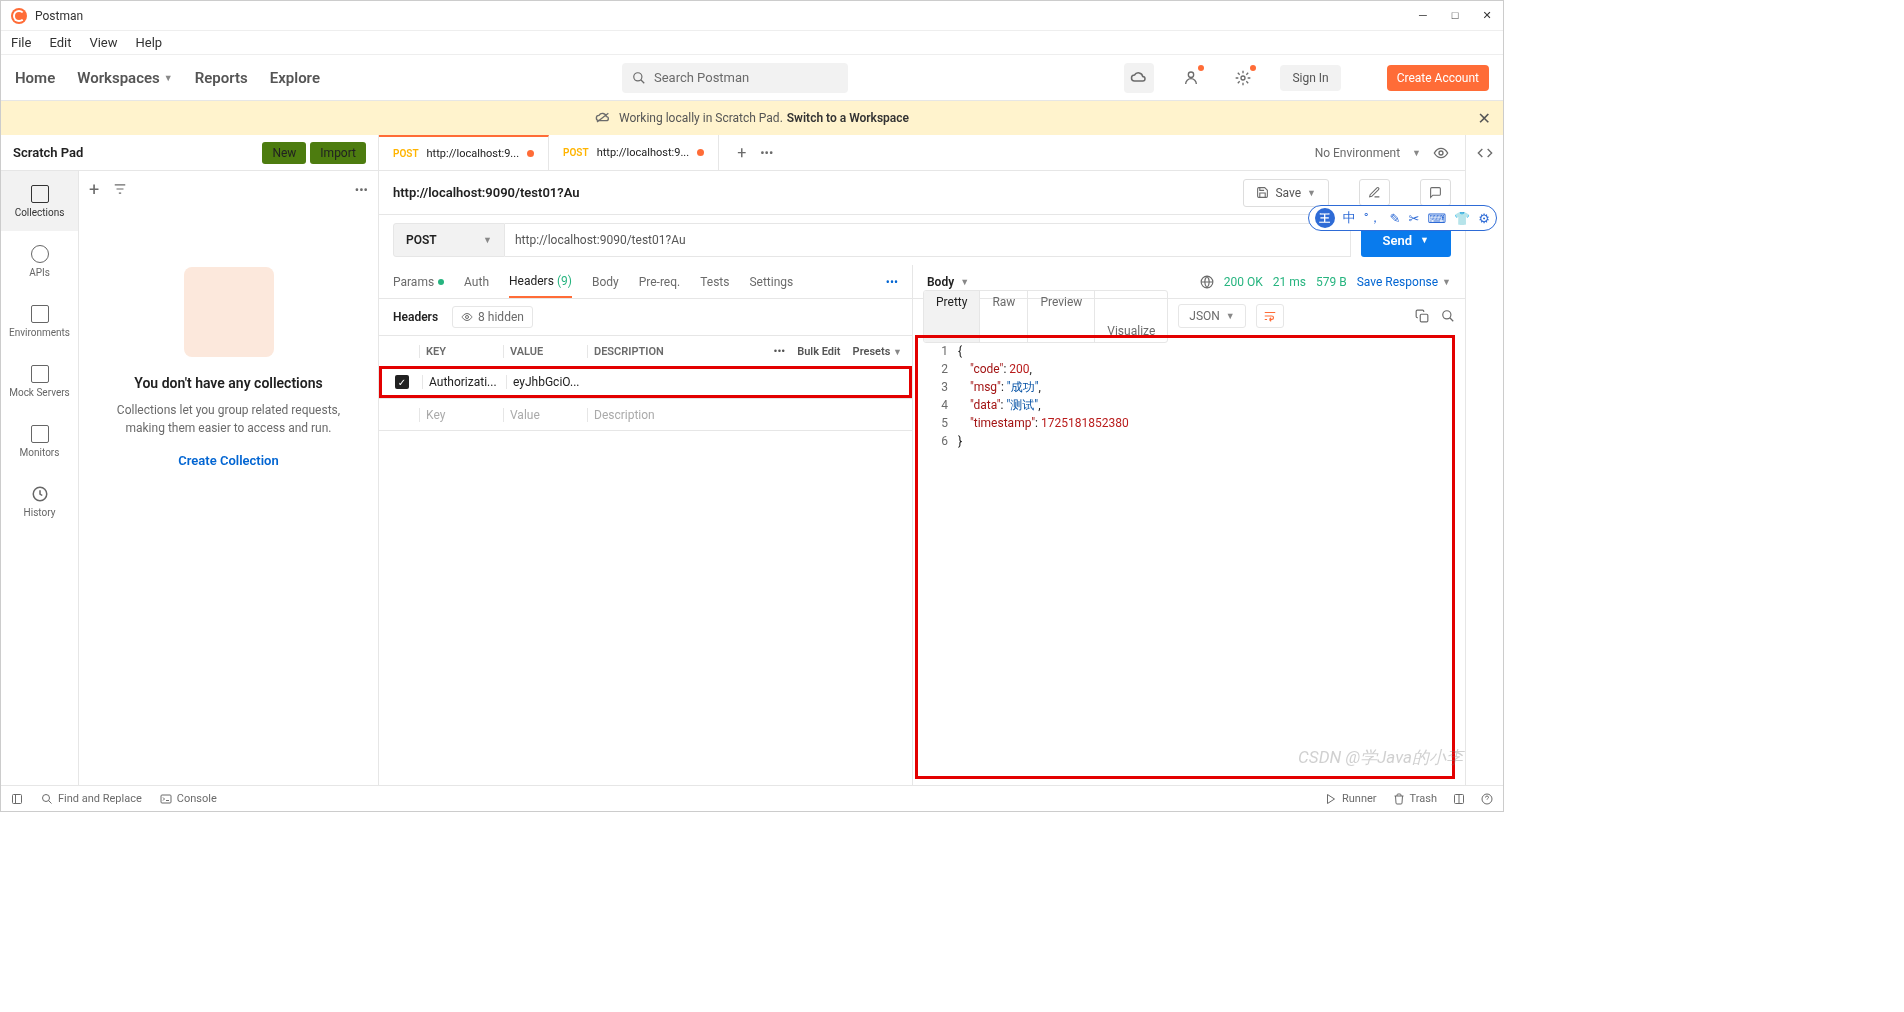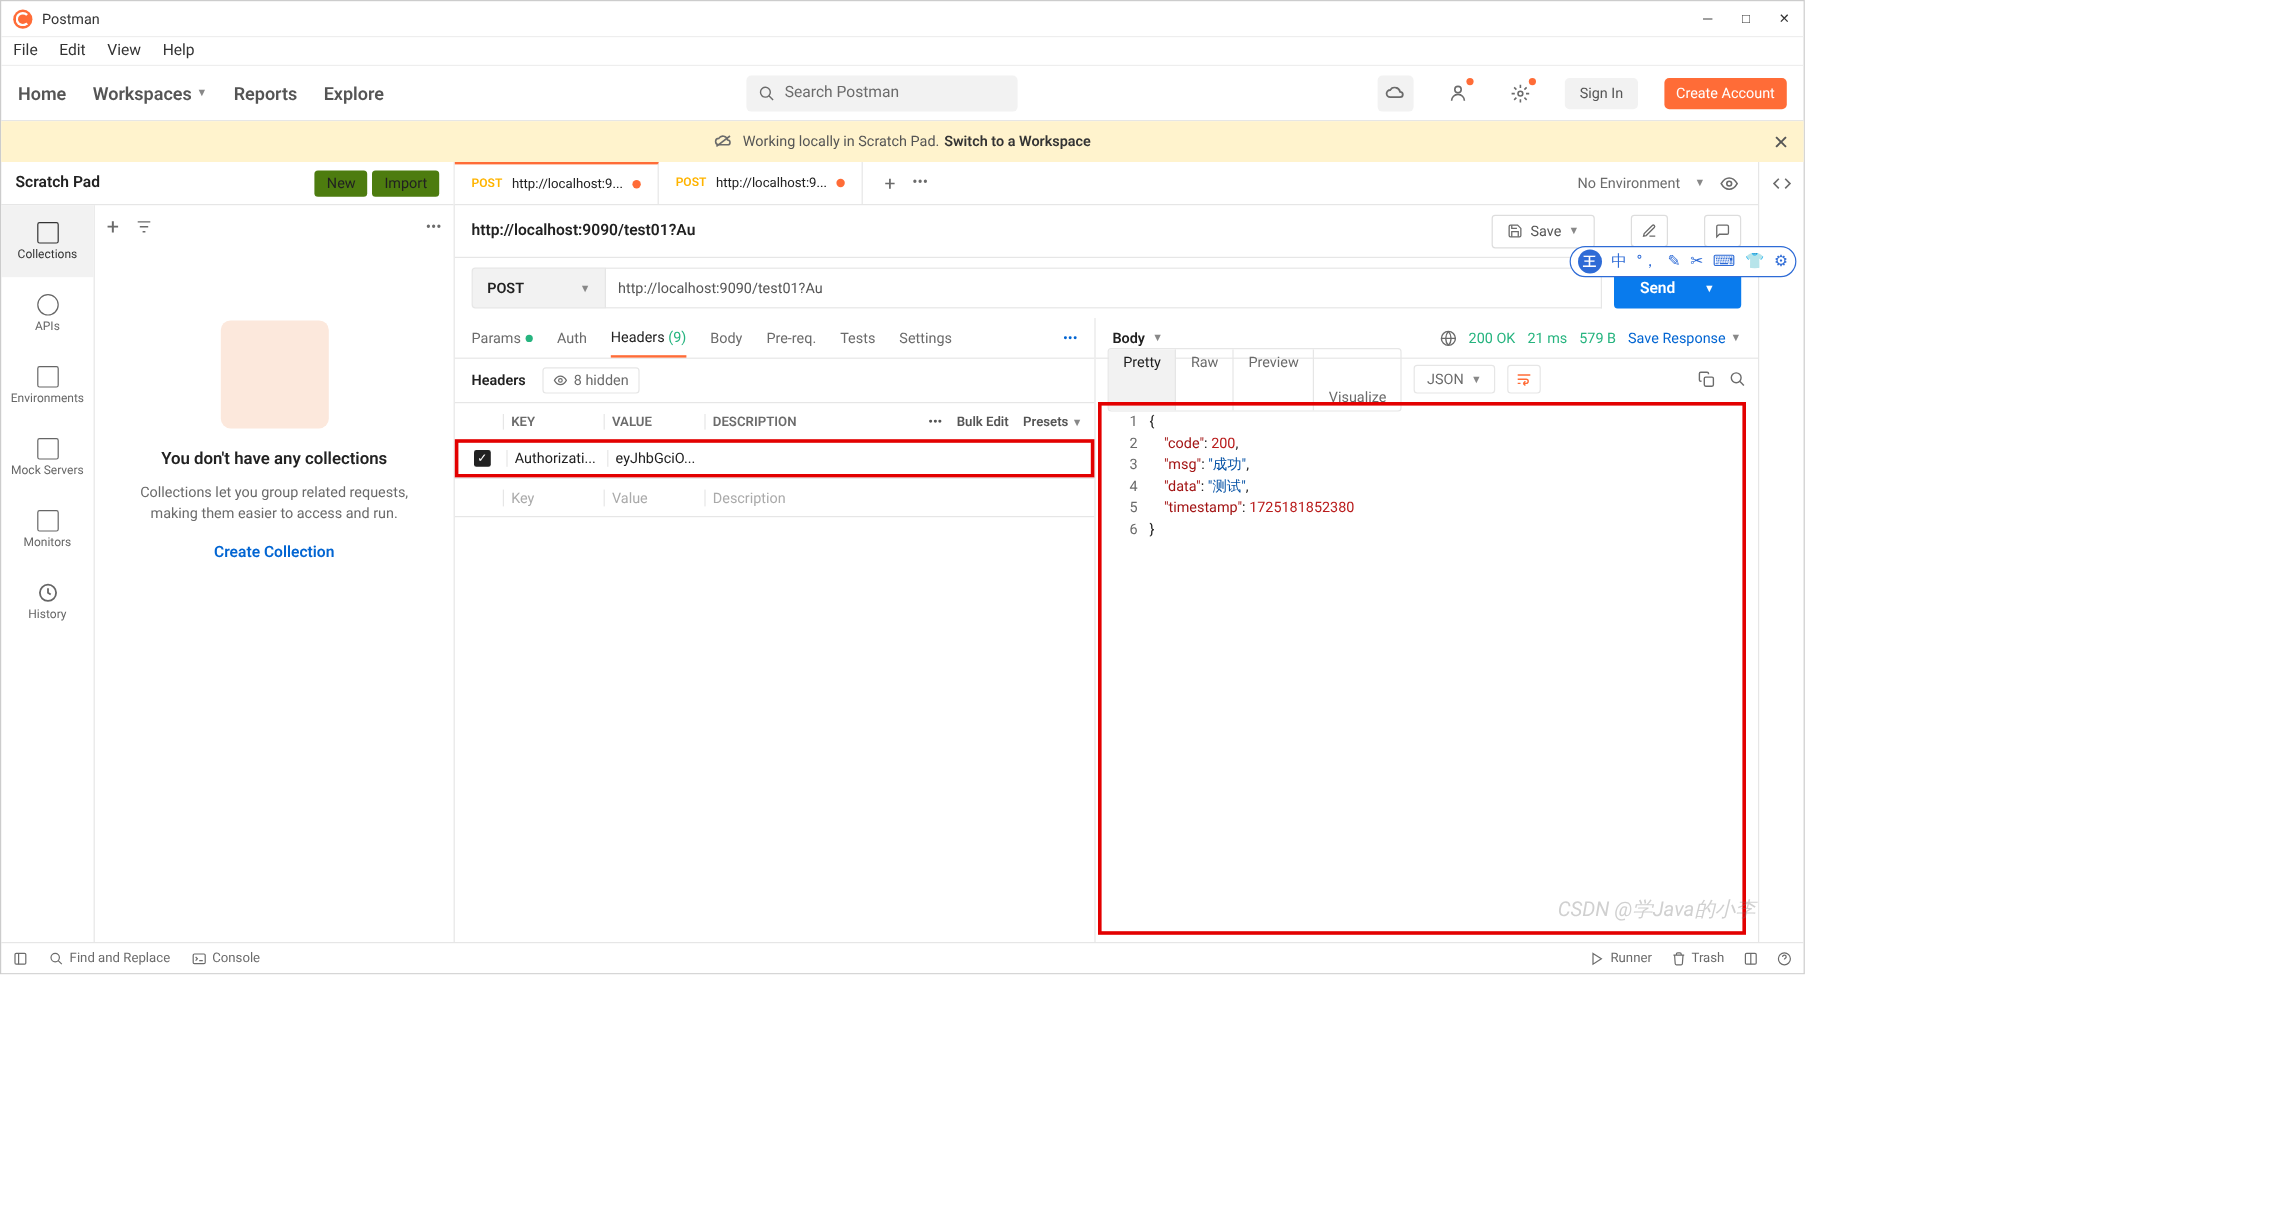--- a/index.html
+++ b/index.html
@@ -13,21 +13,21 @@
 .winbtn { width:12px; height:12px; display:flex; align-items:center; justify-content:center; cursor:pointer; font-size:11px; color:#333; }
 .menubar { height:24px; display:flex; align-items:center; padding:0 10px; gap:18px; font-size:13px; color:#333; border-bottom:1px solid #eee; }
 .menubar span { cursor:pointer; }
 .topnav { height:46px; display:flex; align-items:center; padding:0 14px; gap:22px; border-bottom:1px solid #e6e6e6; }
 .topnav .navitem { font-size:15px; font-weight:600; color:#555; cursor:pointer; display:flex; align-items:center; gap:4px; }
 .searchbox { margin-left:auto; width:226px; height:30px; background:#f2f2f2; border-radius:4px; display:flex; align-items:center; padding:0 10px; color:#6b6b6b; gap:8px; margin-right:auto; margin-left:280px; }
 .topnav .iconbtn { width:30px; height:30px; border-radius:4px; display:flex; align-items:center; justify-content:center; cursor:pointer; position:relative; }
 .topnav .iconbtn.cloud { background:#f2f2f2; }
 .dot { position:absolute; top:2px; right:2px; width:6px; height:6px; background:#ff6c37; border-radius:50%; }
 .signin { padding:6px 12px; background:#f2f2f2; border-radius:4px; font-size:12px; color:#555; cursor:pointer; }
-.createacct { padding:6px 10px; background:#ff6c37; color:#fff; border-radius:4px; font-size:12px; cursor:pointer; }
+.createacct { padding:6px 10px; background:#ff6c37; color:#fff; border-radius:4px; font-size:12px; cursor:pointer;margin-left:24px; }
 .banner { height:34px; background:#fff3cd; display:flex; align-items:center; justify-content:center; font-size:12px; color:#555; position:relative; }
 .banner b { color:#333; font-weight:600; margin-left:4px; }
 .banner .close { position:absolute; right:12px; cursor:pointer; font-size:16px; }
 .workarea { flex:1; display:flex; min-height:0; }
 .sidebar-left { width:378px; border-right:1px solid #e6e6e6; display:flex; flex-direction:column; }
 .scratch-header { height:36px; display:flex; align-items:center; padding:0 12px; border-bottom:1px solid #e6e6e6; }
 .scratch-header .label { font-size:13px; font-weight:600; flex:1; }
 .scratch-header .btn { padding:4px 10px; background:#4d7c0f; border-radius:3px; font-size:12px; margin-left:4px; cursor:pointer; }
 .sidebar-body { flex:1; display:flex; }
 .sidebar-nav { width:78px; border-right:1px solid #e6e6e6; display:flex; flex-direction:column; }
@@ -48,21 +48,21 @@
 .tab .method { color:#ffb400; font-weight:600; font-size:10px; }
 .tab .unsaved { width:7px; height:7px; background:#ff6c37; border-radius:50%; }
 .tab-actions { display:flex; align-items:center; gap:14px; padding:0 14px; margin-left:4px; color:#6b6b6b; }
 .env-selector { margin-left:auto; display:flex; align-items:center; padding:16px 16px; gap:12px; color:#6b6b6b; font-size:12px;justify-content:flex-end; }
 .req-header { height:44px; display:flex; align-items:center; padding:0 14px; gap:10px; border-bottom:1px solid #e6e6e6; }
 .req-header .name { font-size:13px; font-weight:600; flex:1; }
 .save-btn { padding:6px 12px; border:1px solid #ddd; border-radius:3px; display:flex; align-items:center; gap:6px; font-size:12px; cursor:pointer; color:#555;margin-left:20px; }
 .req-url-row { height:50px; display:flex; align-items:center; padding:8px 14px; gap:0; }
 .method-select { height:34px; width:112px; background:#f2f2f2; border:1px solid #e6e6e6; border-radius:3px 0 0 3px; display:flex; align-items:center; padding:0 12px; font-size:12px; font-weight:600; cursor:pointer; justify-content:space-between; }
 .url-input { flex:1; height:34px; border:1px solid #e6e6e6; border-left:none; padding:0 10px; font-size:12px; color:#555; display:flex; align-items:center; }
-.send-btn { height:34px; padding:0 22px; background:#097bed; color:#fff; border-radius:3px; margin-left:10px; font-size:13px; font-weight:600; display:flex; align-items:center; cursor:pointer; gap:24px; }
+.send-btn { height:34px; padding:0 22px; background:#097bed; color:#fff; border-radius:3px; margin-left:10px; font-size:13px; font-weight:600; display:flex; align-items:center; cursor:pointer; gap:8px; }
 .req-tabs { height:34px; display:flex; align-items:center; padding:0 14px; gap:20px; font-size:12px; color:#6b6b6b; border-bottom:1px solid #e6e6e6; }
 .req-tab { cursor:pointer; height:100%; display:flex; align-items:center; position:relative; }
 .req-tab.active { color:#212121; border-bottom:2px solid #ff6c37; }
 .req-tab .gdot { width:6px; height:6px; background:#26b47f; border-radius:50%; margin-left:4px; }
 .req-tab .count { color:#26b47f; margin-left:3px; }
 .cookies { margin-left:auto; color:#0265d2; cursor:pointer; }
 .headers-toolbar { height:36px; display:flex; align-items:center; padding:0 14px; gap:14px; font-size:12px; }
 .headers-toolbar .lbl { font-weight:600; }
 .hidden-btn { padding:3px 8px; border:1px solid #e6e6e6; border-radius:3px; display:flex; align-items:center; gap:5px; cursor:pointer; color:#6b6b6b; }
 .headers-table { border-top:1px solid #e6e6e6; border-bottom:1px solid #e6e6e6; }

